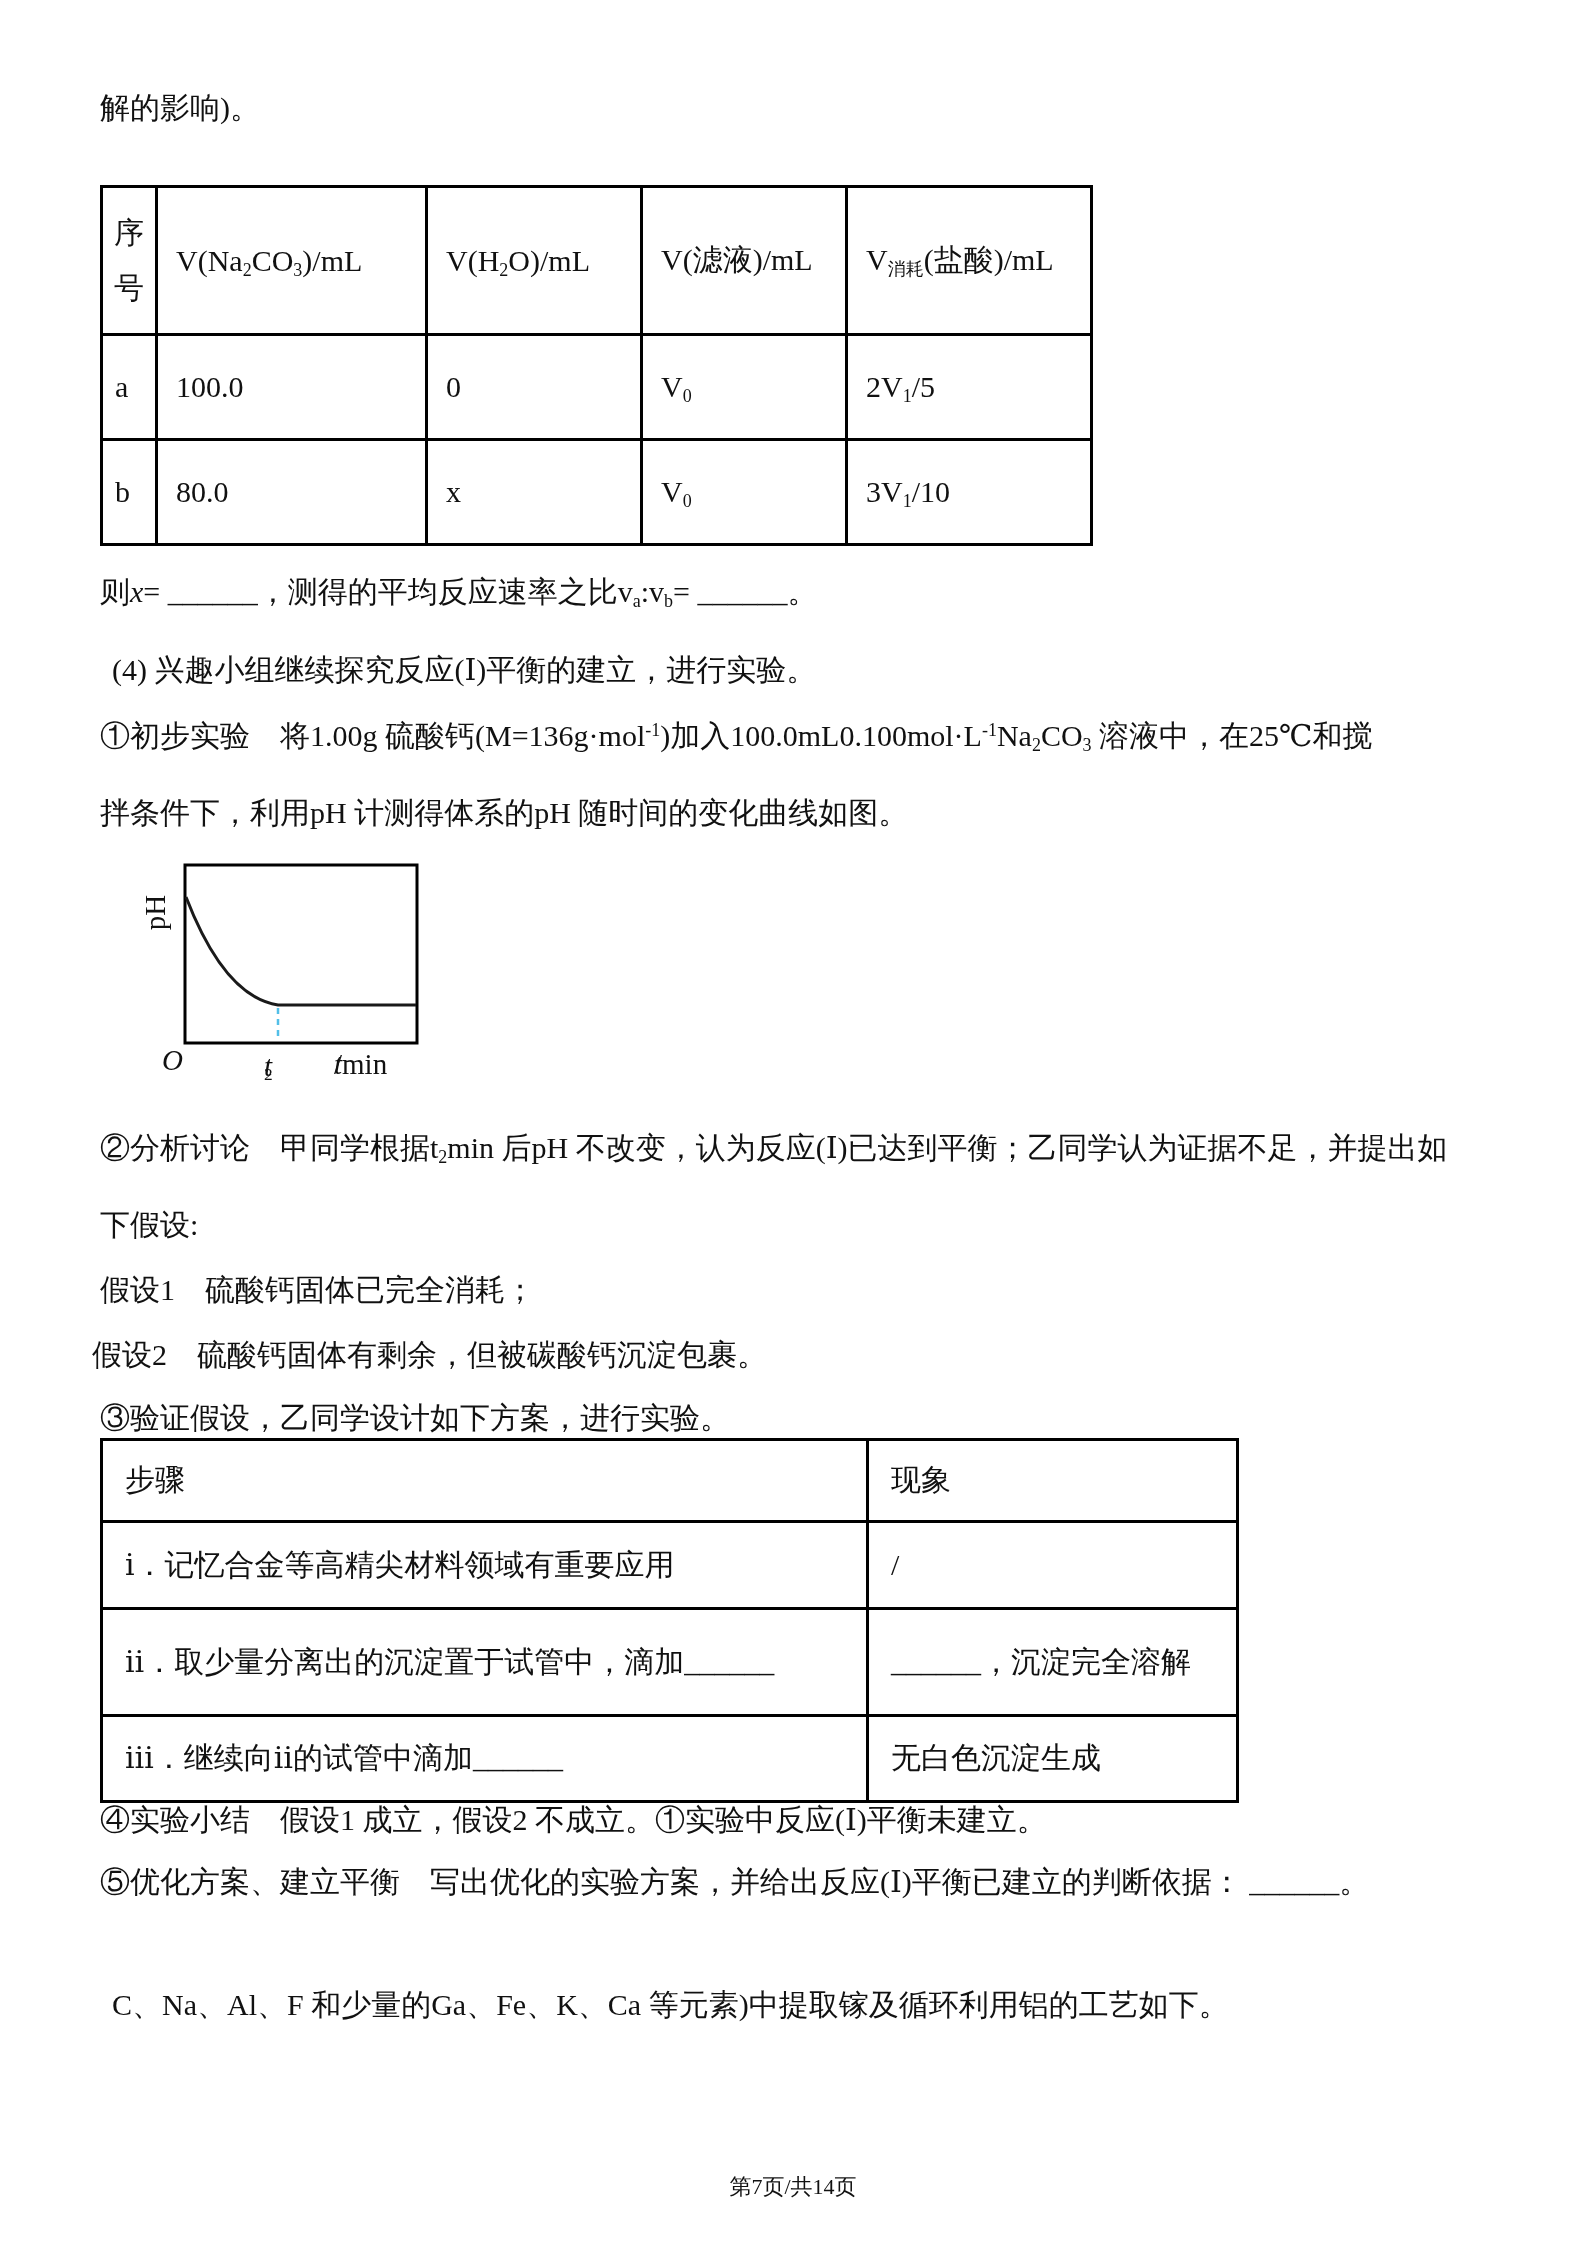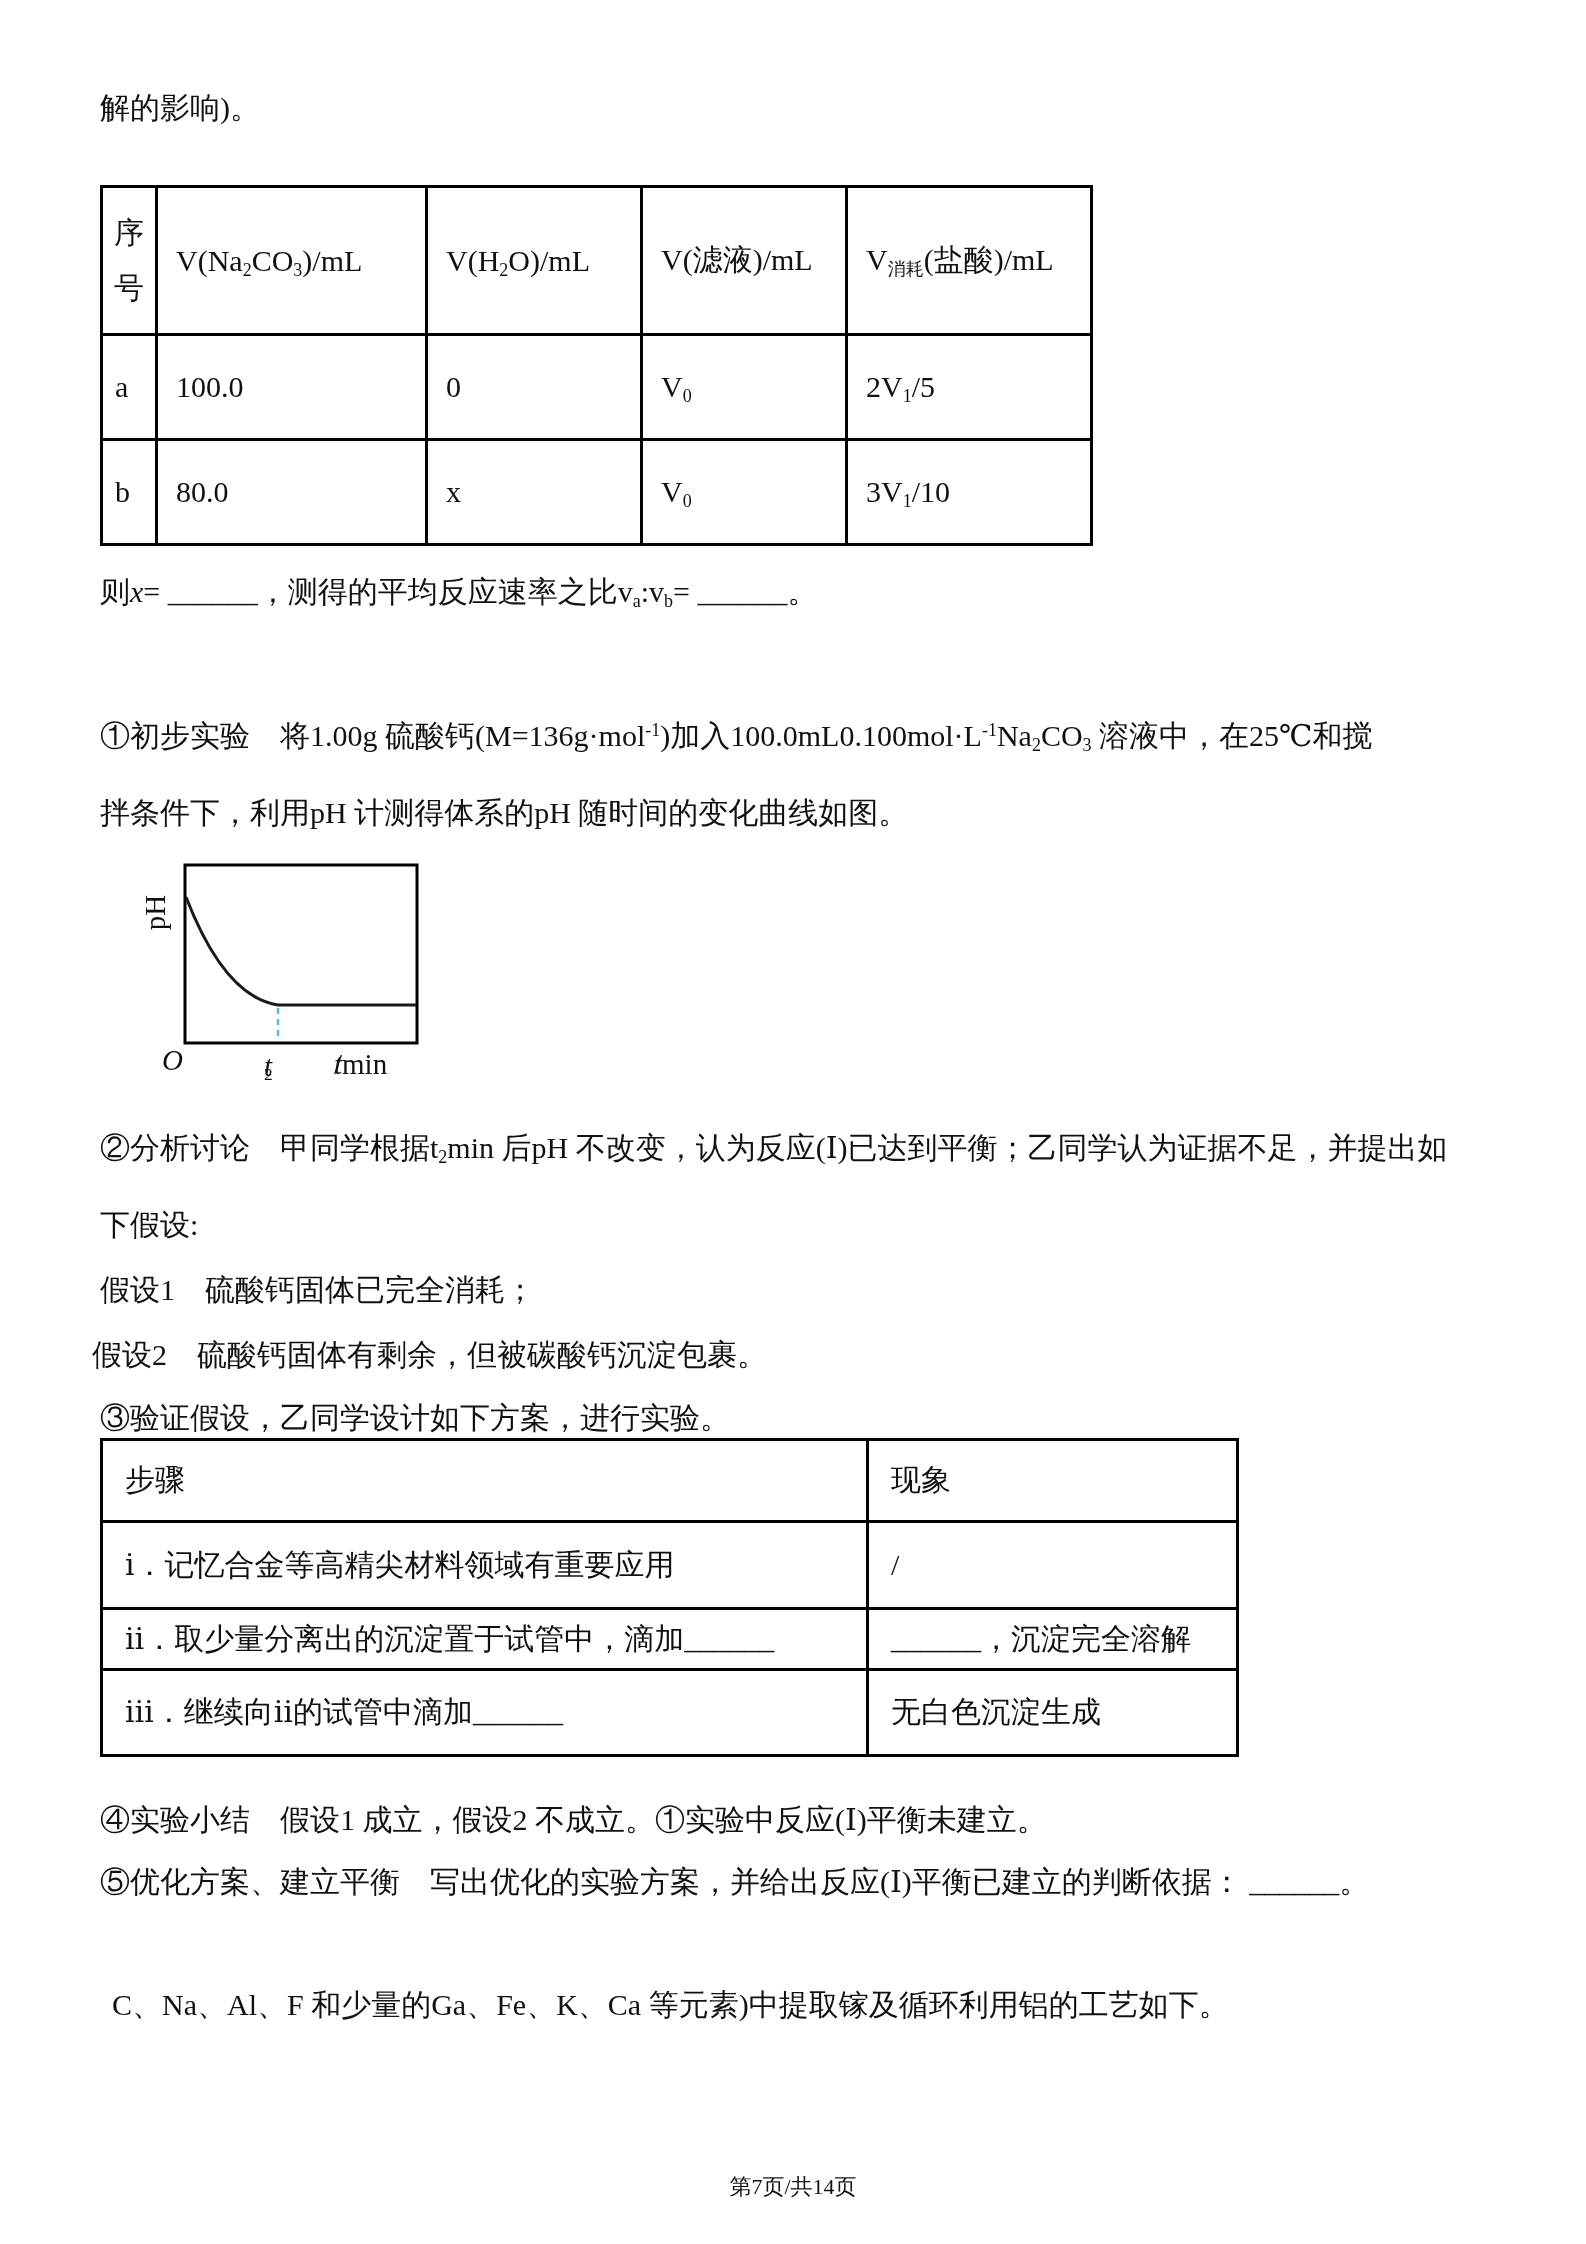--- a/index.html
+++ b/index.html
@@ -18,21 +18,21 @@
   .t1 td { padding-left:18px; }
   .t1 tr.hdr td { height:148px; }
   .t1 tr.data td { height:105px; }
   .t1 td.hx { padding:0; text-align:center; }
   .t1 td.c1 { padding-left:12px; }
   .stack { display:flex; flex-direction:column; align-items:center; gap:14px; }
   .t2 { left:100px; top:1438px; width:1136px; }
   .t2 td { padding-left:22px; }
   .t2 tr.r0 td { height:82px; }
   .t2 tr.r1 td { height:87px; }
-  .t2 tr.r2 td { height:61px; }
+  .t2 tr.r2 td { height:107px; }
   .t2 tr.r3 td { height:86px; }
   .chart { position:absolute; left:128px; top:852px; width:310px; height:258px; }
   .chart span { position:absolute; font-size:29px; white-space:nowrap; }
   .ylab { left:10px; top:44px; transform:rotate(-90deg); }
   .olab { left:34px; top:192px; font-style:italic; }
   .t2lab { left:136px; top:198px; }
   .xlab { left:206px; top:196px; }
   .footer { position:absolute; left:0; top:2172px; width:100%; text-align:center; font-size:22px; }
 </style>
 </head>
@@ -74,20 +74,21 @@
       <td class="c1">b</td>
       <td>80.0</td>
       <td>x</td>
       <td><span>V</span><sub>0</sub></td>
       <td><span>3V</span><sub>1</sub><span>/10</span></td>
     </tr>
   </tbody>
     </table>
 
   <p class="line" style="left:100px;top:572px"><span>则</span><span style="font-style: italic;">x</span><span>= ______，测得的平均反应速率之比v</span><sub>a</sub><span>:v</span><sub>b</sub><span>= ______。</span></p>
+  <p class="line" style="left:112px;top:650px">(4) 兴趣小组继续探究反应(Ⅰ)平衡的建立，进行实验。</p>
   <p class="line" style="left:100px;top:716px"><span>①初步实验　将1.00g 硫酸钙(M=136g·mol</span><sup>-1</sup><span>)加入100.0mL0.100mol·L</span><sup>-1</sup><span>Na</span><sub>2</sub><span>CO</span><sub>3</sub><span> 溶液中，在25℃和搅</span></p>
   <p class="line" style="left:100px;top:793px">拌条件下，利用pH 计测得体系的pH 随时间的变化曲线如图。</p>
 
   <div class="chart">
     <svg width="310" height="258" viewBox="0 0 310 258">
       <rect x="57" y="13" width="232" height="178" fill="none" stroke="#000" stroke-width="3"></rect>
       <path d="M 58 45 C 80 102, 110 147, 150 153 L 288 153" fill="none" stroke="#1a1a1a" stroke-width="3"></path>
       <line x1="150" y1="156" x2="150" y2="189" stroke="#52bfe8" stroke-width="2.5" stroke-dasharray="6 5"></line>
     </svg>
     <span class="ylab">pH</span>

